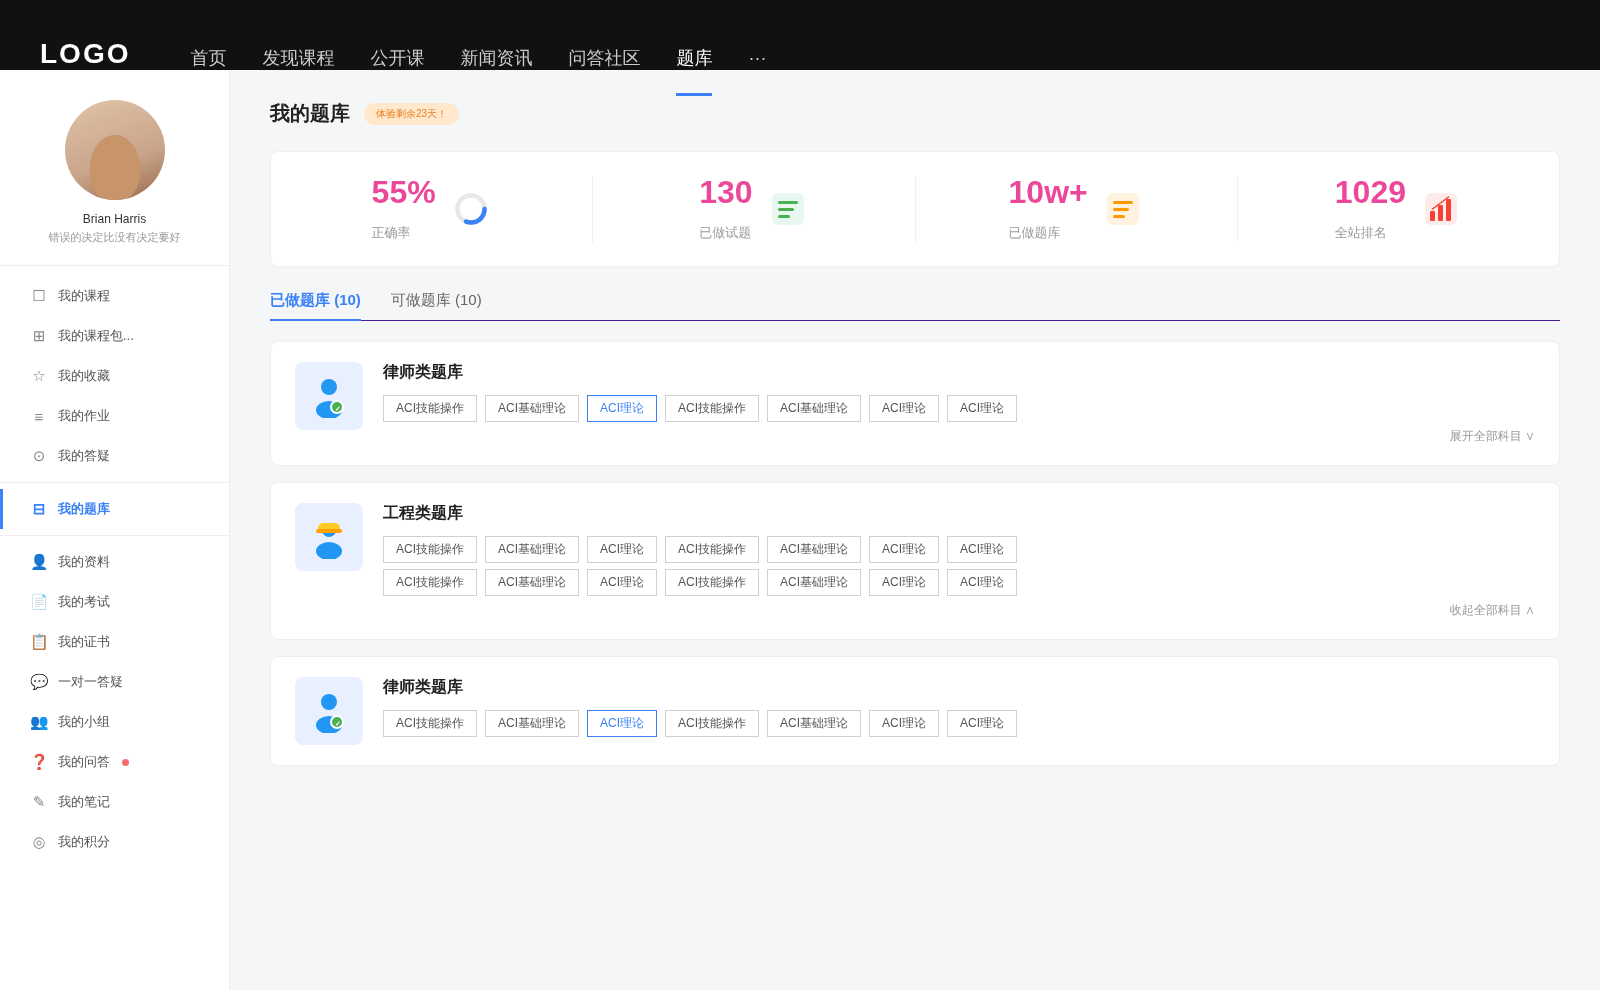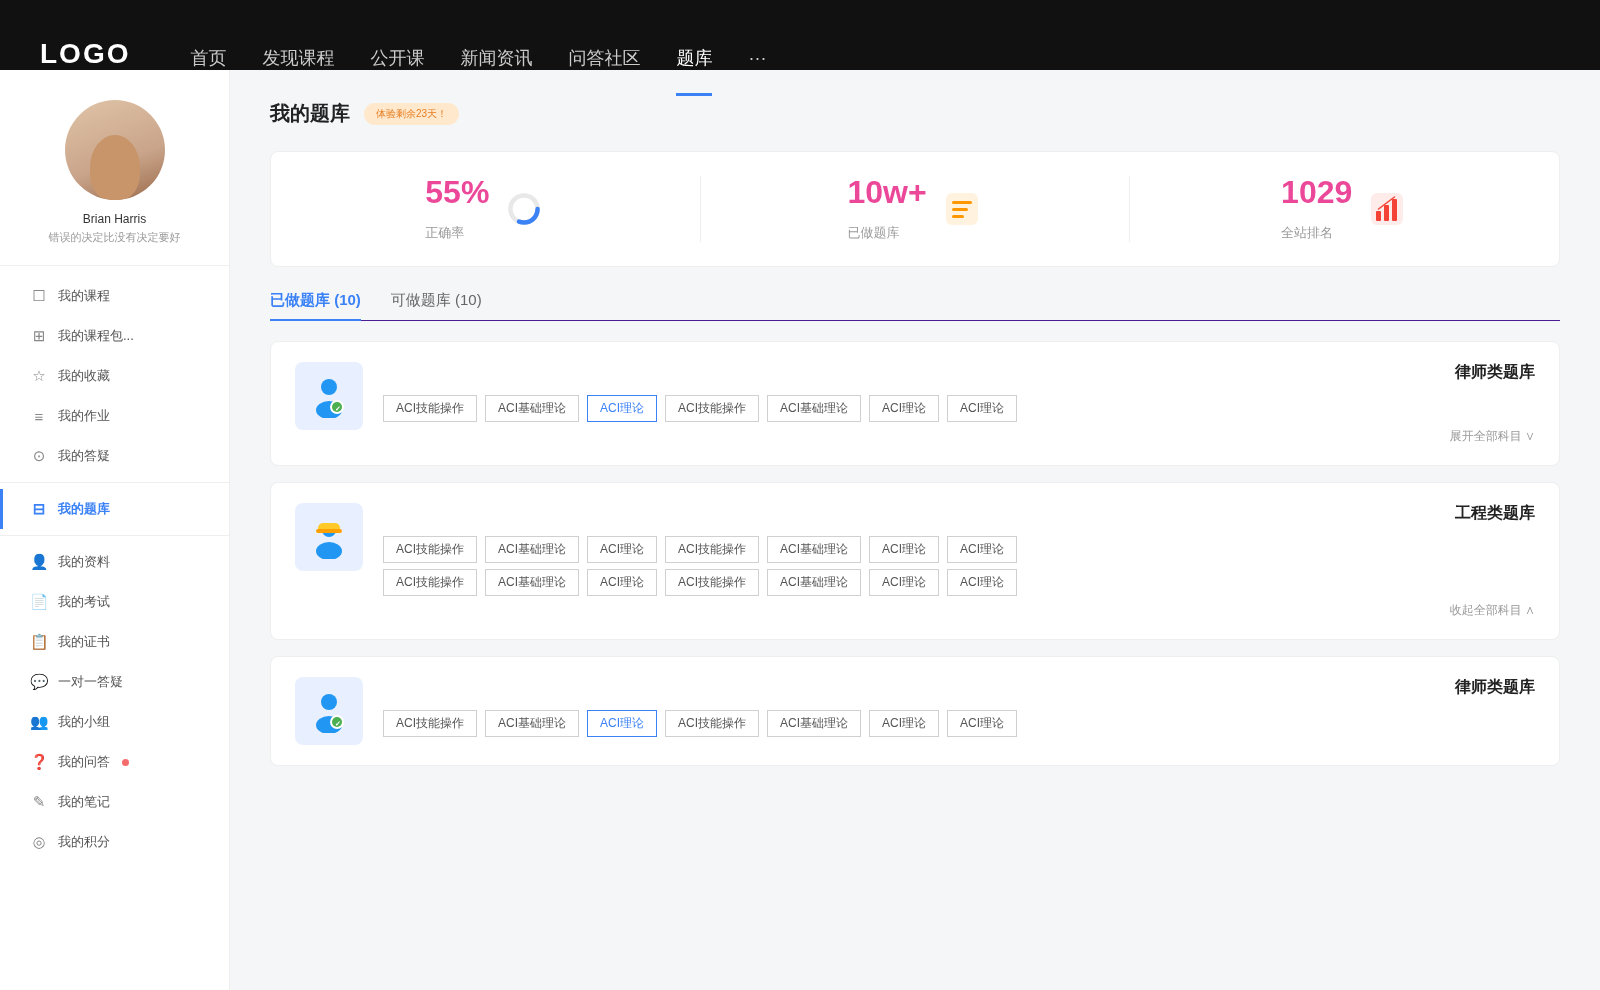--- a/index.html
+++ b/index.html
@@ -317,21 +317,20 @@
       align-items: center;
       justify-content: center;
       flex-shrink: 0;
     }
     .bank-card-body { flex: 1; }
     .bank-card-title {
       font-size: 16px;
       font-weight: 600;
       color: #222;
       margin-bottom: 12px;
-      text-align: right;
     }
     .bank-card-tags {
       display: flex;
       flex-wrap: wrap;
       gap: 8px;
       margin-bottom: 6px;
     }
     .tag {
       border: 1px solid #d0d0d0;
       border-radius: 0;
@@ -468,20 +467,34 @@
           <div class="stat-label">正确率</div>
         </div>
         <div class="stat-icon-wrap">
           <svg class="donut-icon" viewBox="0 0 42 42">
             <circle cx="21" cy="21" r="15" fill="none" stroke="#e8e8e8" stroke-width="5"></circle>
             <circle cx="21" cy="21" r="15" fill="none" stroke="#3b82f6" stroke-width="5" stroke-dasharray="52 94" stroke-dashoffset="23" stroke-linecap="round"></circle>
           </svg>
         </div>
       </div>
 
+      <div class="stat-item">
+        <div class="stat-text">
+          <div class="stat-value">130</div>
+          <div class="stat-label">已做试题</div>
+        </div>
+        <div class="stat-icon-wrap">
+          <svg width="36" height="36" viewBox="0 0 36 36">
+            <rect x="2" y="2" width="32" height="32" rx="6" fill="#e8f8f0"></rect>
+            <rect x="8" y="10" width="20" height="3" rx="1.5" fill="#4caf50"></rect>
+            <rect x="8" y="17" width="16" height="3" rx="1.5" fill="#4caf50"></rect>
+            <rect x="8" y="24" width="12" height="3" rx="1.5" fill="#4caf50"></rect>
+          </svg>
+        </div>
+      </div>
 
       <div class="stat-item">
         <div class="stat-text">
           <div class="stat-value">10w+</div>
           <div class="stat-label">已做题库</div>
         </div>
         <div class="stat-icon-wrap">
           <svg width="36" height="36" viewBox="0 0 36 36">
             <rect x="2" y="2" width="32" height="32" rx="6" fill="#fff3e0"></rect>
             <rect x="8" y="10" width="20" height="3" rx="1.5" fill="#ff9800"></rect>

